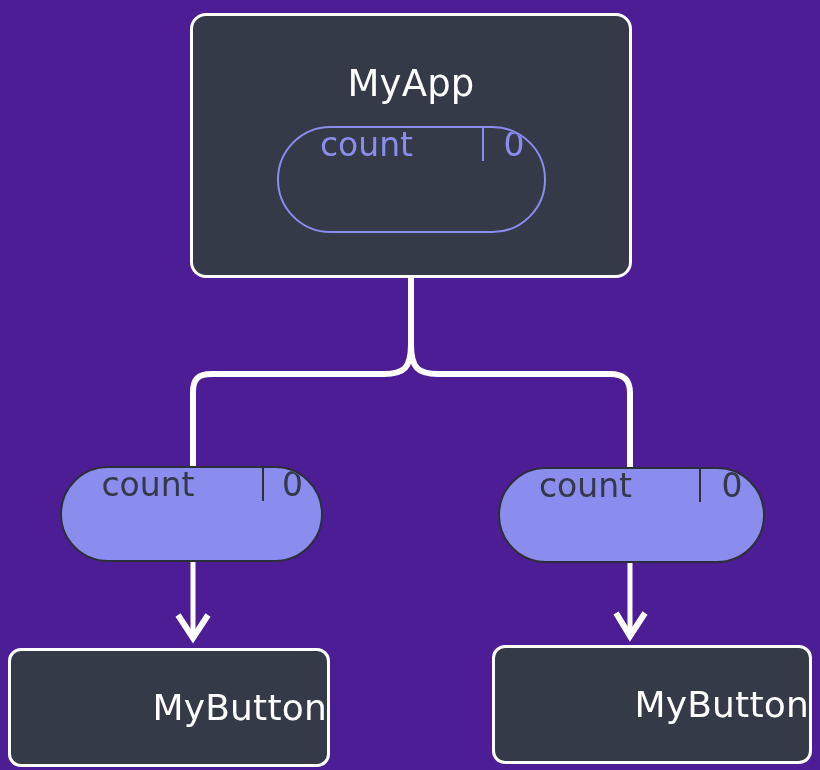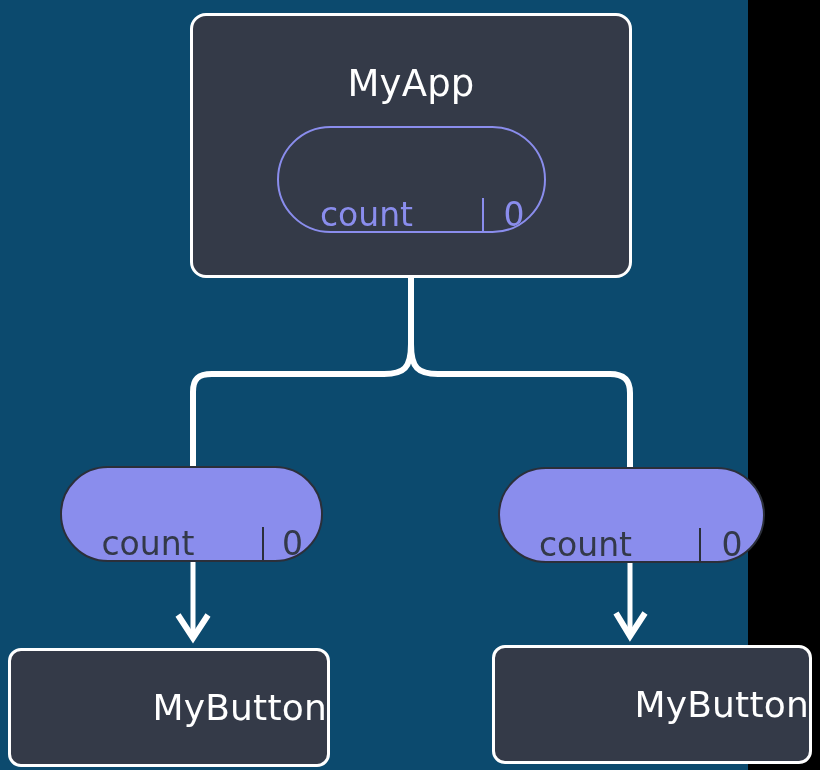--- a/index.html
+++ b/index.html
@@ -13,23 +13,23 @@
     height: 770px;
     position: relative;
     overflow: hidden;
     font-family: "DejaVu Sans", "Liberation Sans", sans-serif;
   }
 
   #stage {
     position: absolute;
     left: 0;
     top: 0;
-    width: 748px;
+    width: 820px;
     height: 770px;
-    background: #0c4a6e;
+    background: #4c1d95;
   }
 
   
   #wires {
     position: absolute;
     left: 0;
     top: 0;
     width: 820px;
     height: 770px;
     z-index: 1;
@@ -90,21 +90,21 @@
   .leaf-node .comp-title {
     font-size: 36px;
   }
 
   
   .pill {
     position: absolute;
     z-index: 3;
     box-sizing: border-box;
     display: flex;
-    align-items: flex-end;
+    align-items: flex-start;
     border-radius: 999px;
     overflow: hidden;
     gap: 28px;
   }
   .pill .pill-key,
   .pill .pill-val {
     display: flex;
     align-items: center;
     justify-content: center;
     font-size: 33px;

